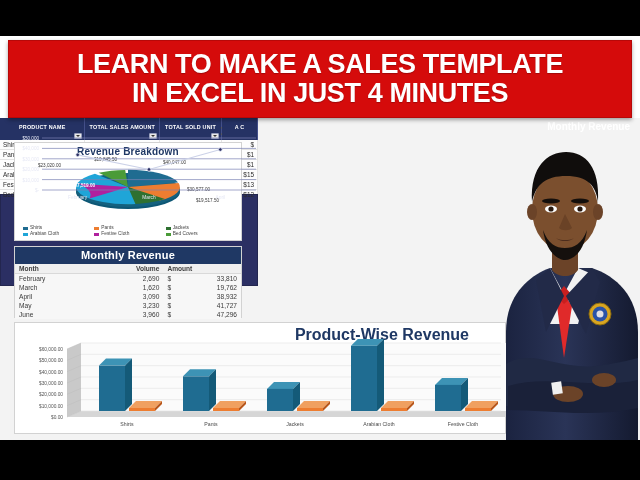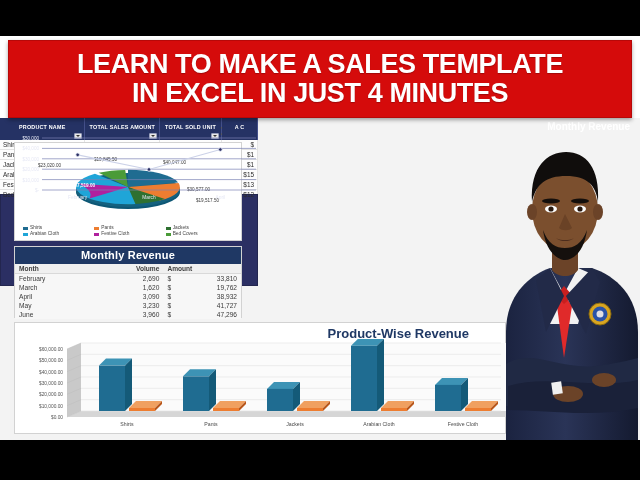--- a/index.html
+++ b/index.html
@@ -139,21 +139,21 @@
   #line-title {
     position: absolute; right: 10px; top: 3px;
     color: #fff; font-weight: bold; font-size: 10px;
   }
   #line-svg { position: absolute; left: 0; top: 14px; }
 
   
   #bar-panel { left: 14px; top: 204px; width: 492px; height: 112px; }
   #bar-title {
     position: absolute; right: 36px; top: 3px;
-    font-size: 13px; font-weight: bold; color: #1f3864;
+    font-size: 16px; font-weight: bold; color: #1f3864;
   }
   #bar-svg { position: absolute; left: 0; top: 16px; }
 
   
   #presenter { position: absolute; right: 0; top: 82px; width: 152px; height: 322px; z-index: 5; }
 </style>
 </head>
 <body>
 
 <div id="stage">
@@ -163,20 +163,21 @@
     <div id="banner">
       <div class="banner-line">LEARN TO MAKE A SALES TEMPLATE</div>
       <div class="banner-line">IN EXCEL IN JUST 4 MINUTES</div>
     </div>
 
     <div id="sheet">
 
       <div id="sheet-title">Sales Performance Template</div>
 
       <div class="panel" id="pie-panel">
+        <div id="pie-title">Revenue Breakdown</div>
 
         <div id="pie-wrap">
           <svg width="228" height="62" viewBox="0 0 228 62">
             <defs>
               <clipPath id="pclip">
                   <rect x="48" y="4" width="130" height="44"></rect>
                 </clipPath>
             </defs>
 
             <ellipse cx="113" cy="35" rx="52" ry="17" fill="#0d5775"></ellipse>

